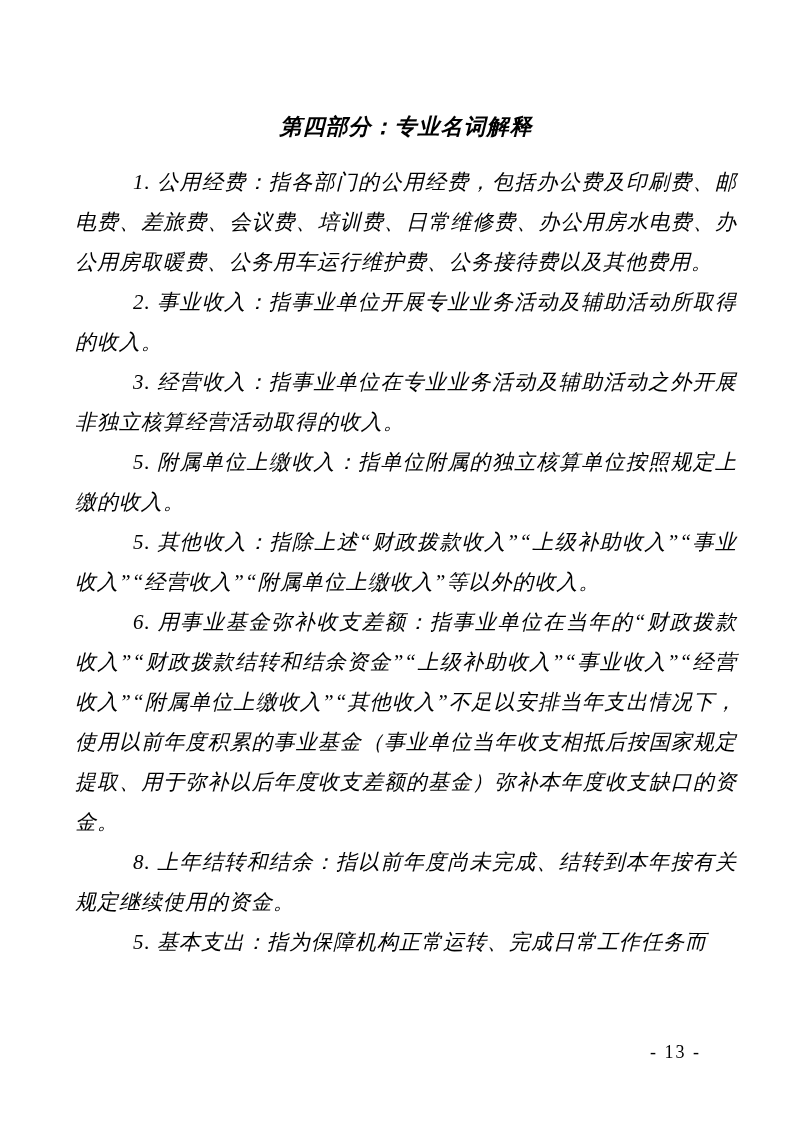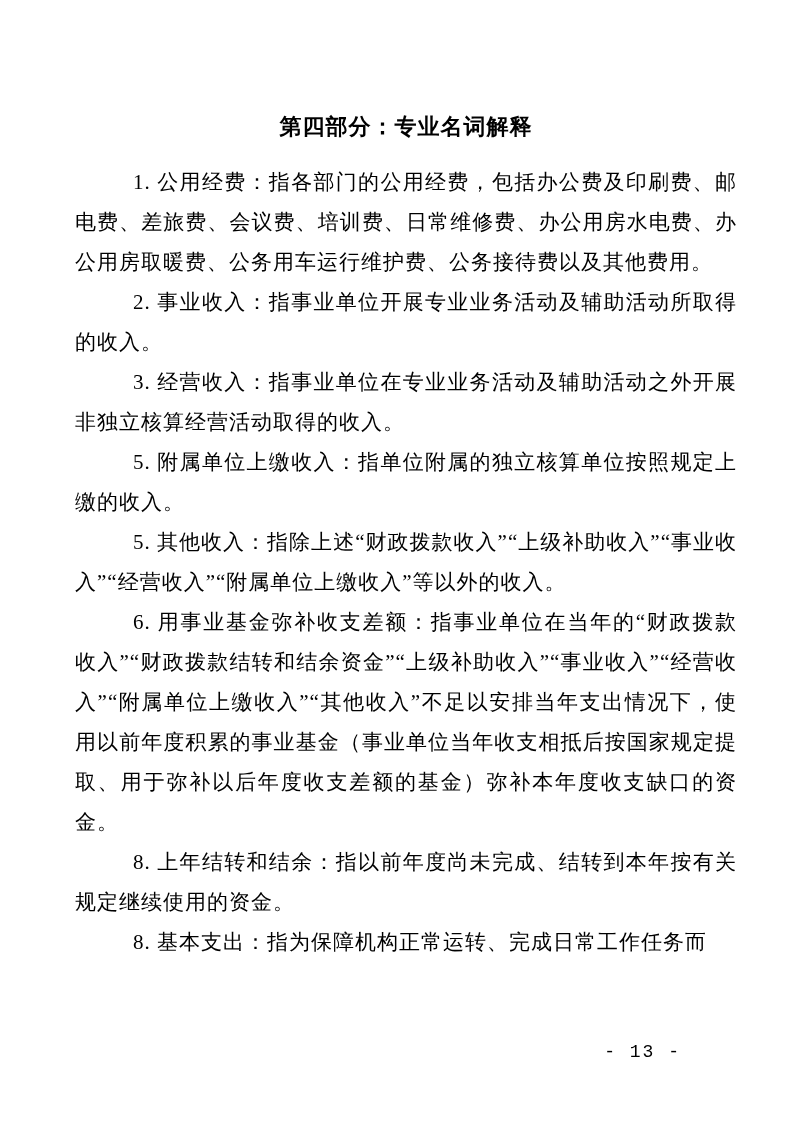--- a/index.html
+++ b/index.html
@@ -15,20 +15,21 @@
     position: relative;
     overflow: hidden;
     color: #000000;
     font-family: "Liberation Serif", "DejaVu Serif", serif;
   }
   .content {
     position: absolute;
     left: 75px;
     top: 112px;
     width: 662px;
+    font-style: italic;
   }
   .doc-title {
     font-size: 22px;
     font-weight: bold;
     text-align: center;
     letter-spacing: 1px;
     margin: 0 0 20px 0;
     line-height: 30px;
   }
   .para {
@@ -37,38 +38,37 @@
     letter-spacing: 1px;
     text-align: justify;
     text-justify: inter-ideograph;
     text-indent: 58px;
     margin: 0;
     word-break: break-all;
   }
   .page-number {
     position: absolute;
     top: 1042px;
-    right: 112px;
+    right: 92px;
     font-size: 18px;
     letter-spacing: 2px;
     line-height: 20px;
-    font-family: Liberation Mono, monospace;
   }
 </style>
 </head>
 <body>
 
 <div class="page">
   <div class="content">
     <h1 class="doc-title">第四部分：专业名词解释</h1>
 
     <p class="para">1. 公用经费：指各部门的公用经费，包括办公费及印刷费、邮电费、差旅费、会议费、培训费、日常维修费、办公用房水电费、办公用房取暖费、公务用车运行维护费、公务接待费以及其他费用。</p>
     <p class="para">2. 事业收入：指事业单位开展专业业务活动及辅助活动所取得的收入。</p>
     <p class="para">3. 经营收入：指事业单位在专业业务活动及辅助活动之外开展非独立核算经营活动取得的收入。</p>
     <p class="para">5. 附属单位上缴收入：指单位附属的独立核算单位按照规定上缴的收入。</p>
     <p class="para">5. 其他收入：指除上述“财政拨款收入”“上级补助收入”“事业收入”“经营收入”“附属单位上缴收入”等以外的收入。</p>
     <p class="para">6. 用事业基金弥补收支差额：指事业单位在当年的“财政拨款收入”“财政拨款结转和结余资金”“上级补助收入”“事业收入”“经营收入”“附属单位上缴收入”“其他收入”不足以安排当年支出情况下，使用以前年度积累的事业基金（事业单位当年收支相抵后按国家规定提取、用于弥补以后年度收支差额的基金）弥补本年度收支缺口的资金。</p>
     <p class="para">8. 上年结转和结余：指以前年度尚未完成、结转到本年按有关规定继续使用的资金。</p>
-    <p class="para">8. 基本支出：指为保障机构正常运转、完成日常工作任务而</p>
+    <p class="para">5. 基本支出：指为保障机构正常运转、完成日常工作任务而</p>
   </div>
 
   <div class="page-number">- 13 -</div>
 </div>
 
 </body></html>

